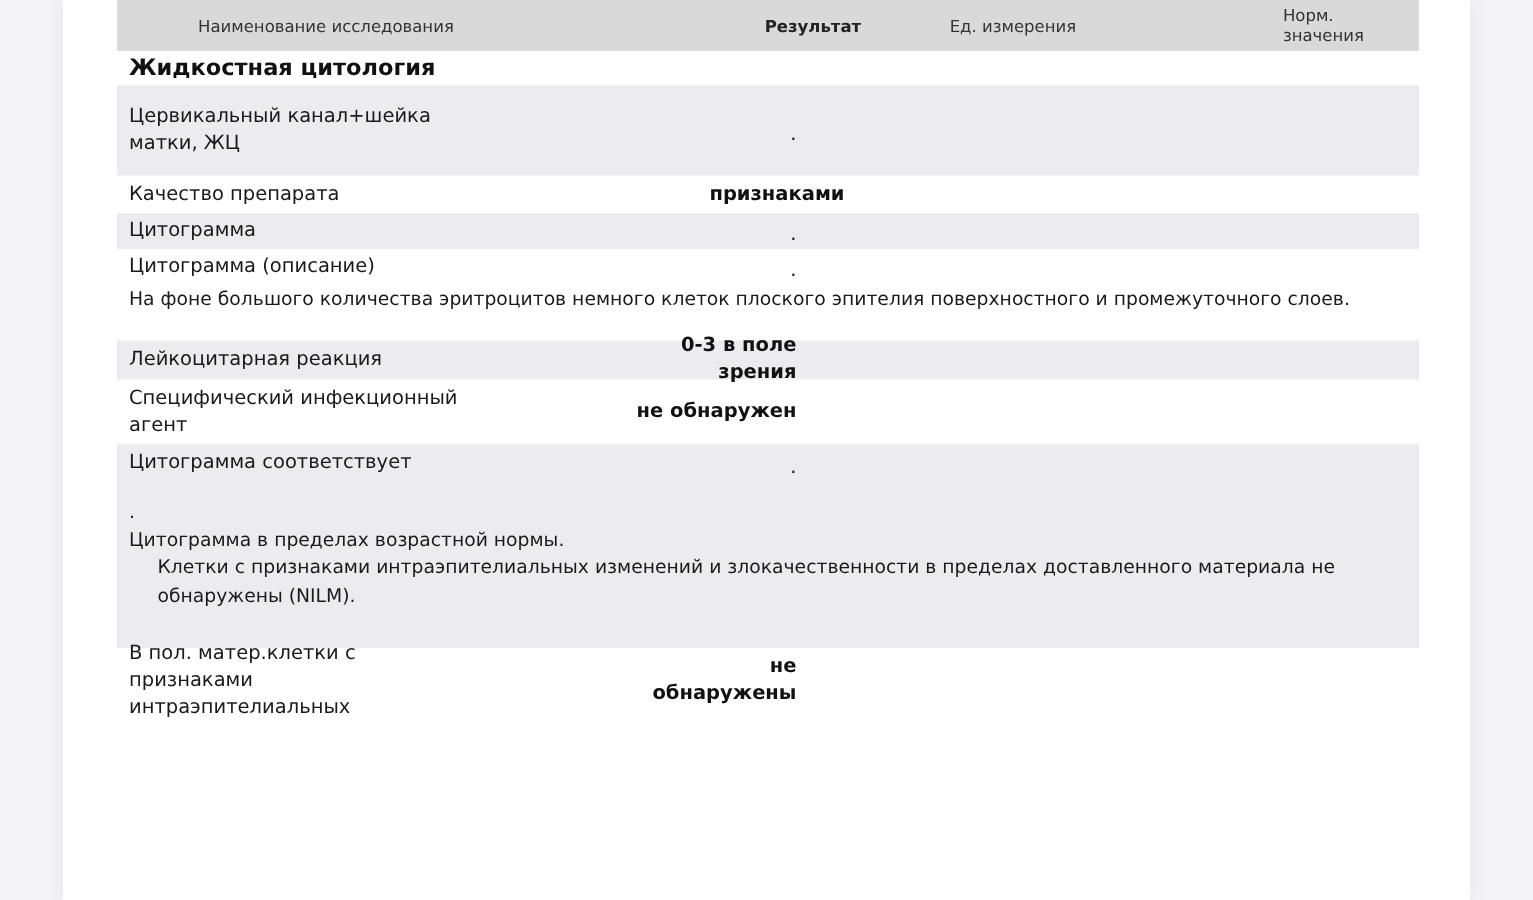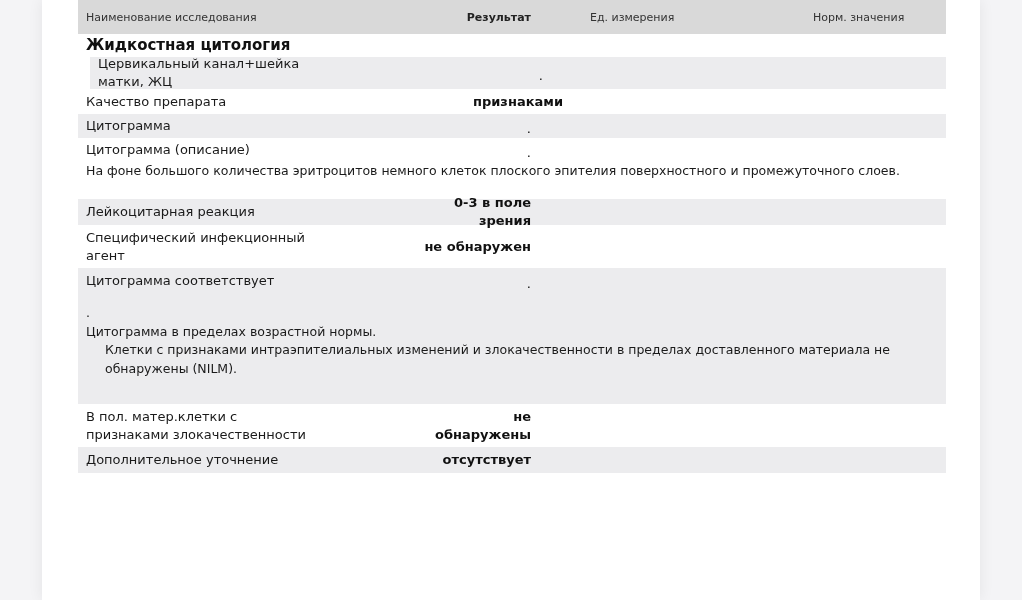--- a/index.html
+++ b/index.html
@@ -22,21 +22,21 @@
     left: 36px; top: 0;
     width: 868px;
   }
   .hdr {
     display: flex; align-items: center;
     height: 34px;
     background: #d9d9d9;
     font-size: 11px;
     color: #333;
   }
-  .hdr .c-name { padding-left: 8px; width: 345px; }
+  .hdr .c-name { padding-left: 8px; width: 345px; margin-left: 46px; }
   .hdr .c-res { width: 108px; text-align: right; font-weight: bold; color: #222; }
   .hdr .c-unit { width: 182px; padding-left: 59px; }
   .hdr .c-norm { padding-left: 100px; }
 
   .section-title {
     height: 23px;
     padding-left: 8px;
     font-size: 15px;
     font-weight: bold;
     line-height: 22px;
@@ -69,21 +69,21 @@
 
     <div class="hdr">
       <div class="c-name">Наименование исследования</div>
       <div class="c-res">Результат</div>
       <div class="c-unit">Ед. измерения</div>
       <div class="c-norm">Норм. значения</div>
     </div>
 
     <div class="section-title">Жидкостная цитология</div>
 
-    <div class="row grey" style="height:32px;margin-left:12px;">
+    <div class="row grey" style="height:60px;">
       <div class="name">
           <span>Цервикальный канал+шейка матки, ЖЦ</span>
         </div>
       <div class="val dot">.</div>
     </div>
 
     <div class="row" style="height:25px;gap:32px;">
       <div class="name">Качество препарата</div>
       <div class="val">признаками</div>
     </div>
@@ -121,25 +121,21 @@
       </div>
       <div class="note" style="padding-top:10px;">
         <span class="note-line">.</span>
         <span class="note-line">Цитограмма в пределах возрастной нормы.</span>
         <span class="note-line" style="max-width:830px;margin-left:19px;">Клетки с признаками интраэпителиальных изменений и злокачественности в пределах доставленного материала не обнаружены (NILM).</span>
       </div>
     </div>
 
     <div class="row" style="height:43px;">
       <div class="name">
-          <span>В пол. матер.клетки с признаками злокачественности</span>
+          <span>В пол. матер.клетки с признаками интраэпителиальных</span>
         </div>
       <div class="val">не обнаружены</div>
     </div>
 
-    <div class="row grey" style="height:26px;">
-      <div class="name">Дополнительное уточнение</div>
-      <div class="val">отсутствует</div>
-    </div>
 
 
   </div>
 </div>
 
 </body></html>

